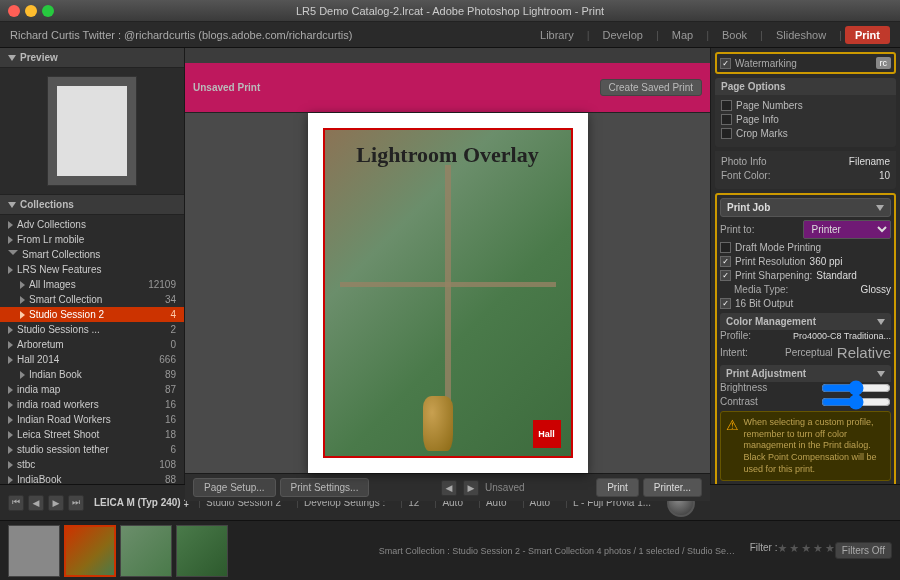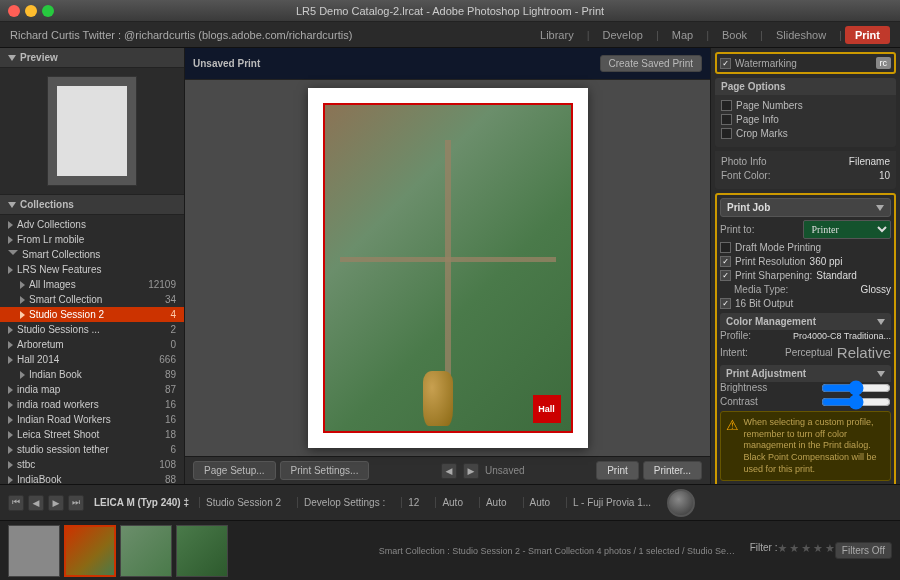--- a/index.html
+++ b/index.html
@@ -175,29 +175,30 @@
     
     #center-panel {
       flex: 1;
       background: #3c3c3c;
       display: flex;
       flex-direction: column;
       position: relative;
     }
 
     .center-header {
-      background: #0f172a;
-      padding: 7px 8px;
+      background: #be185d;
+      padding: 16px 8px;
       font-size: 10px;
       color: #bbb;
       font-weight: bold;
       display: flex;
       align-items: center;
       justify-content: space-between;
       border-bottom: 1px solid #222;
+      margin-top: 15px;
     }
     .create-saved-btn {
       background: #555;
       border: 1px solid #444;
       color: #bbb;
       padding: 2px 8px;
       font-size: 10px;
       border-radius: 3px;
       cursor: pointer;
     }
@@ -406,28 +407,27 @@
       color: #ddd;
       font-weight: bold;
       display: flex;
       align-items: center;
       justify-content: space-between;
       border-radius: 3px;
       margin-bottom: 3px;
     }
 
     .select-box {
-      background: #14532d;
+      background: #701a75;
       border: 1px solid #555;
       color: #ddd;
       font-size: 10px;
       padding: 2px 4px;
       border-radius: 2px;
       flex: 1;
-      font-family: Liberation Serif, serif;
     }
 
     .indent {
       padding-left: 14px;
     }
 
     .warning-box {
       background: #3a3200;
       border: 1px solid #665500;
       border-radius: 3px;
@@ -703,20 +703,21 @@
   </div>
 
   <div id="center-panel">
     <div class="center-header">
       <span>Unsaved Print</span>
       <button class="create-saved-btn">Create Saved Print</button>
     </div>
     <div class="print-canvas">
       <div class="print-page">
         <div class="print-page-inner">
+          <div class="overlay-text">Lightroom Overlay</div>
           <div class="photo-content">
             <div class="window-frame">
               <div class="window-vertical"></div>
               <div class="window-horizontal"></div>
             </div>
             <div class="vase-shape"></div>
             <div class="adobe-logo">
               <span>Hall</span>
             </div>
           </div>

